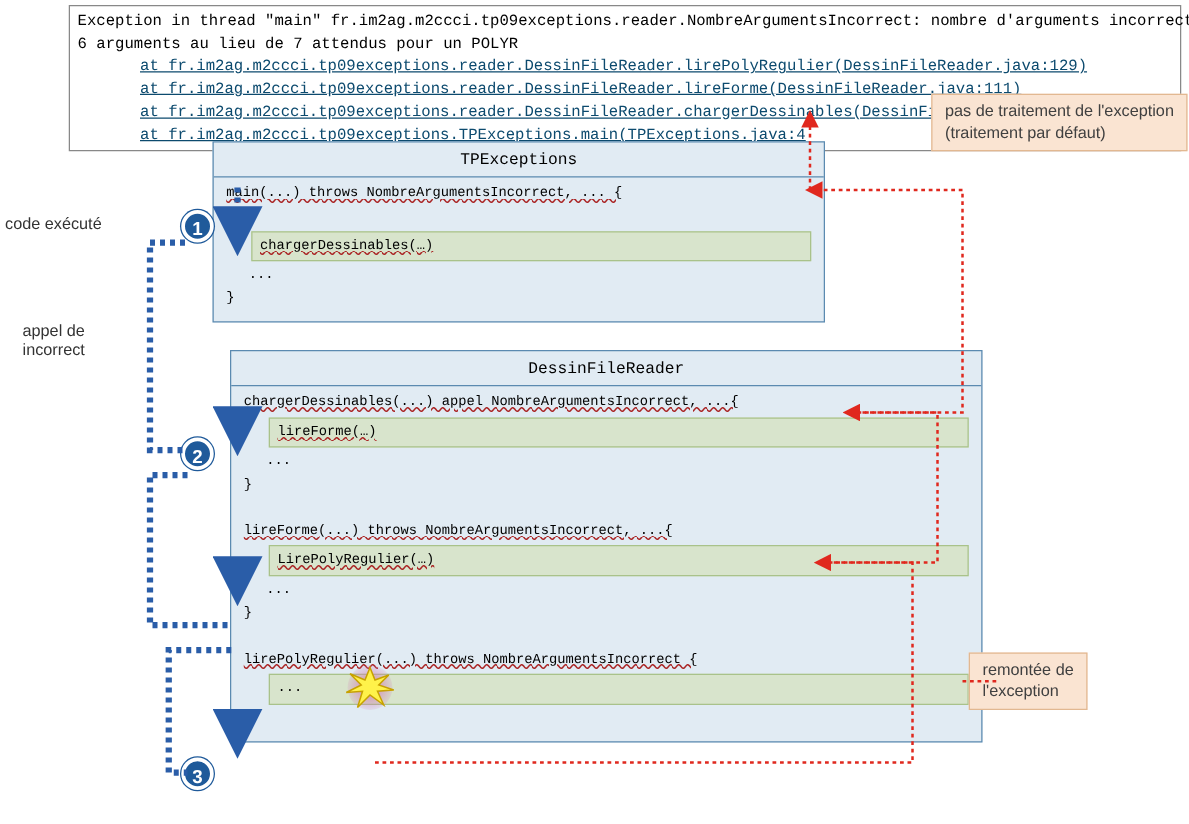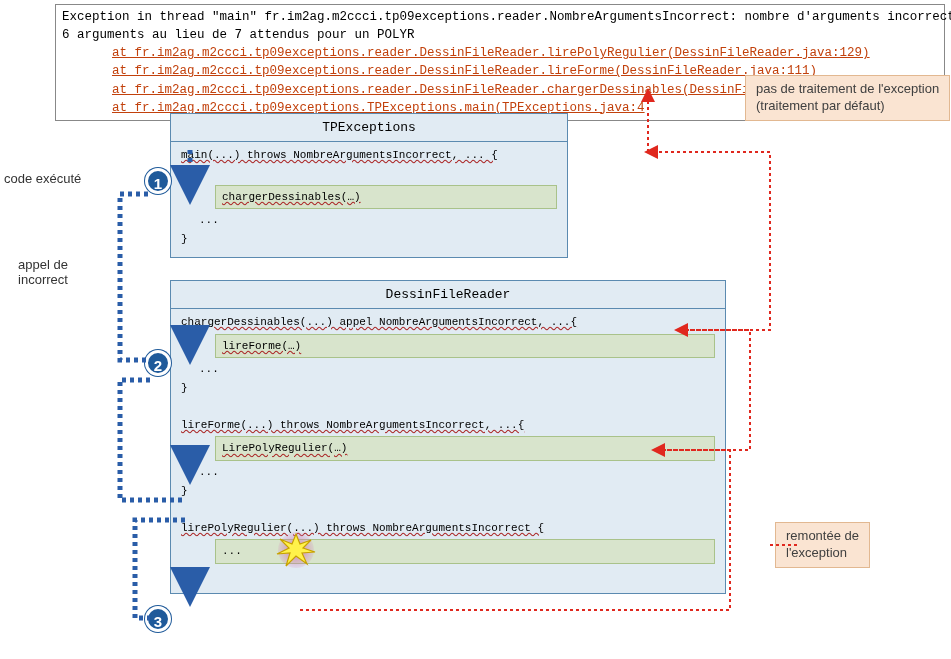--- a/index.html
+++ b/index.html
@@ -21,21 +21,21 @@
     width: 890px;
     border: 1px solid #888;
     background: #ffffff;
     padding: 3px 6px;
     font-family: "Courier New", monospace;
     font-size: 12.5px;
     line-height: 1.45;
   }
   .stacktrace-box div { white-space: nowrap; }
   .trace-link {
-    color: #c2410c;
+    color: #0c4a6e;
     text-decoration: underline;
     cursor: pointer;
     margin-left: 50px;
   }
   .class-box {
     position: absolute;
     border: 1px solid #5b8ab0;
     background: #e1ebf3;
   }
   .class-header {
@@ -47,21 +47,21 @@
   .method-body {
     padding: 4px 10px 8px 10px;
     font-family: "Courier New", monospace;
     font-size: 11px;
     line-height: 1.7;
   }
   .call-block {
     background: #d8e4cc;
     border: 1px solid #a9c28a;
     padding: 2px 6px;
-    margin: 2px 0 2px 34px;
+    margin: 2px 0 2px 20px;
     display: block;
     font-family: Liberation Mono, monospace;
   }
   .dots-under { margin-left: 18px; }
   .underlined { text-decoration: underline; text-decoration-color: #aa2525; text-decoration-style: wavy; }
   .callout {
     position: absolute;
     background: #fae4d2;
     border: 1px solid #e2b891;
     padding: 5px 10px;
@@ -103,36 +103,36 @@
 
 <div class="stacktrace-box">
   <div>Exception in thread "main" fr.im2ag.m2ccci.tp09exceptions.reader.NombreArgumentsIncorrect: nombre d'arguments incorrect</div>
   <div>6 arguments au lieu de 7 attendus  pour un POLYR</div>
   <div class="trace-link">at fr.im2ag.m2ccci.tp09exceptions.reader.DessinFileReader.lirePolyRegulier(DessinFileReader.java:129)</div>
   <div class="trace-link">at fr.im2ag.m2ccci.tp09exceptions.reader.DessinFileReader.lireForme(DessinFileReader.java:111)</div>
   <div class="trace-link">at fr.im2ag.m2ccci.tp09exceptions.reader.DessinFileReader.chargerDessinables(DessinFileReader.java:66)</div>
   <div class="trace-link">at fr.im2ag.m2ccci.tp09exceptions.TPExceptions.main(TPExceptions.java:4</div>
 </div>
 
-<div class="class-box" style="left:170px; top:113px; width:398px;">
+<div class="class-box" style="left:170px; top:113px; width:490px;">
   <div class="class-header">TPExceptions</div>
   <div class="method-body">
     <div>
       <span class="underlined">main(...) throws NombreArgumentsIncorrect, ... {</span>
     </div>
     <div style="height:18px"></div>
     <div class="call-block">
       <span class="underlined">chargerDessinables(…)</span>
     </div>
     <div class="dots-under">...</div>
     <div>}</div>
   </div>
 </div>
 
-<div class="class-box" style="left:170px; top:280px; width:556px;">
+<div class="class-box" style="left:184px; top:280px; width:602px;">
   <div class="class-header">DessinFileReader</div>
   <div class="method-body">
     <div>
       <span class="underlined">chargerDessinables(...)  appel NombreArgumentsIncorrect, ...{</span>
     </div>
     <div class="call-block">
       <span class="underlined">lireForme(…)</span>
     </div>
     <div class="dots-under">...</div>
     <div>}</div>

